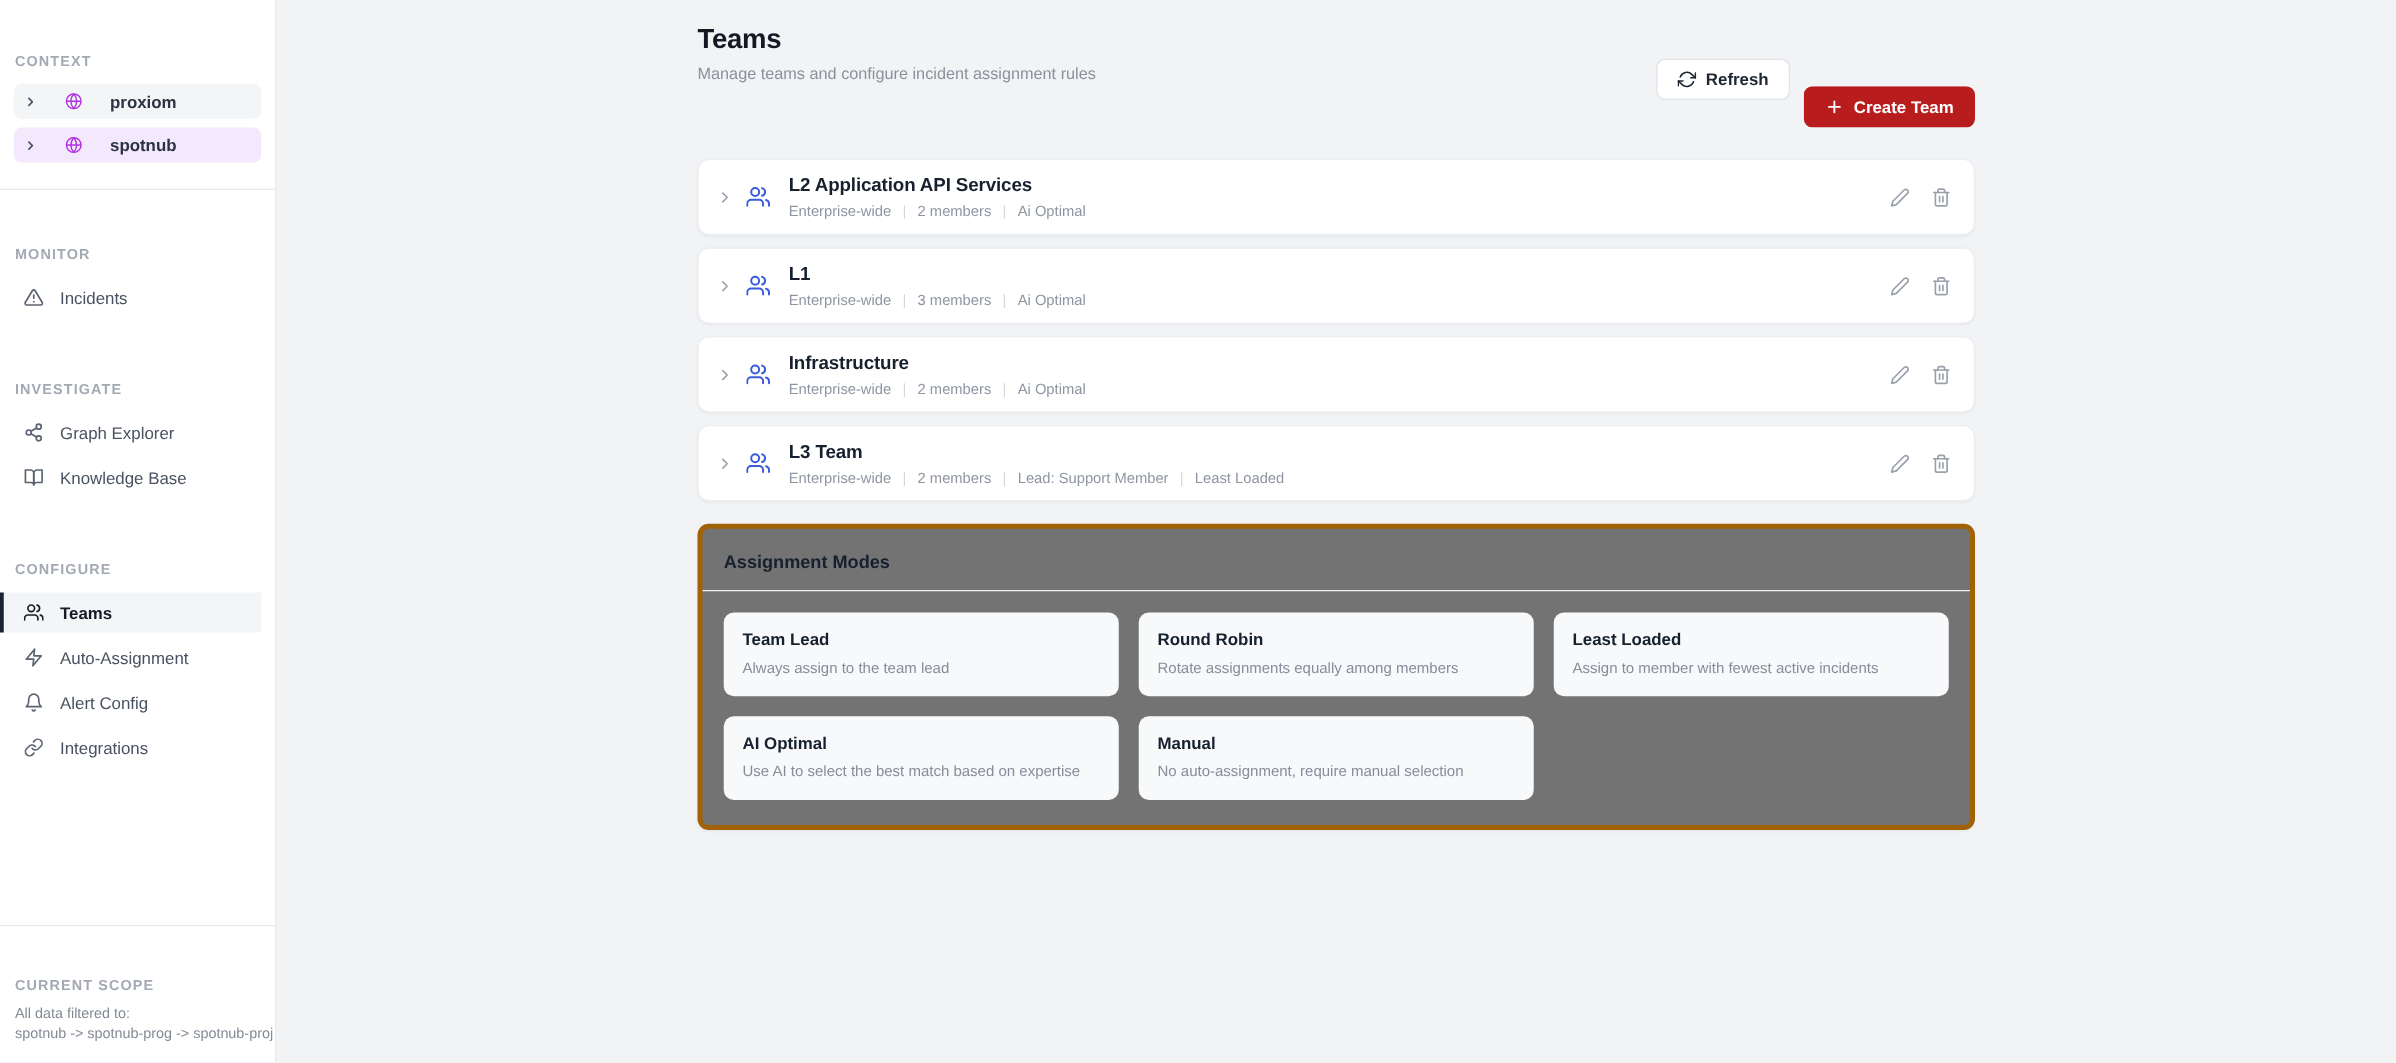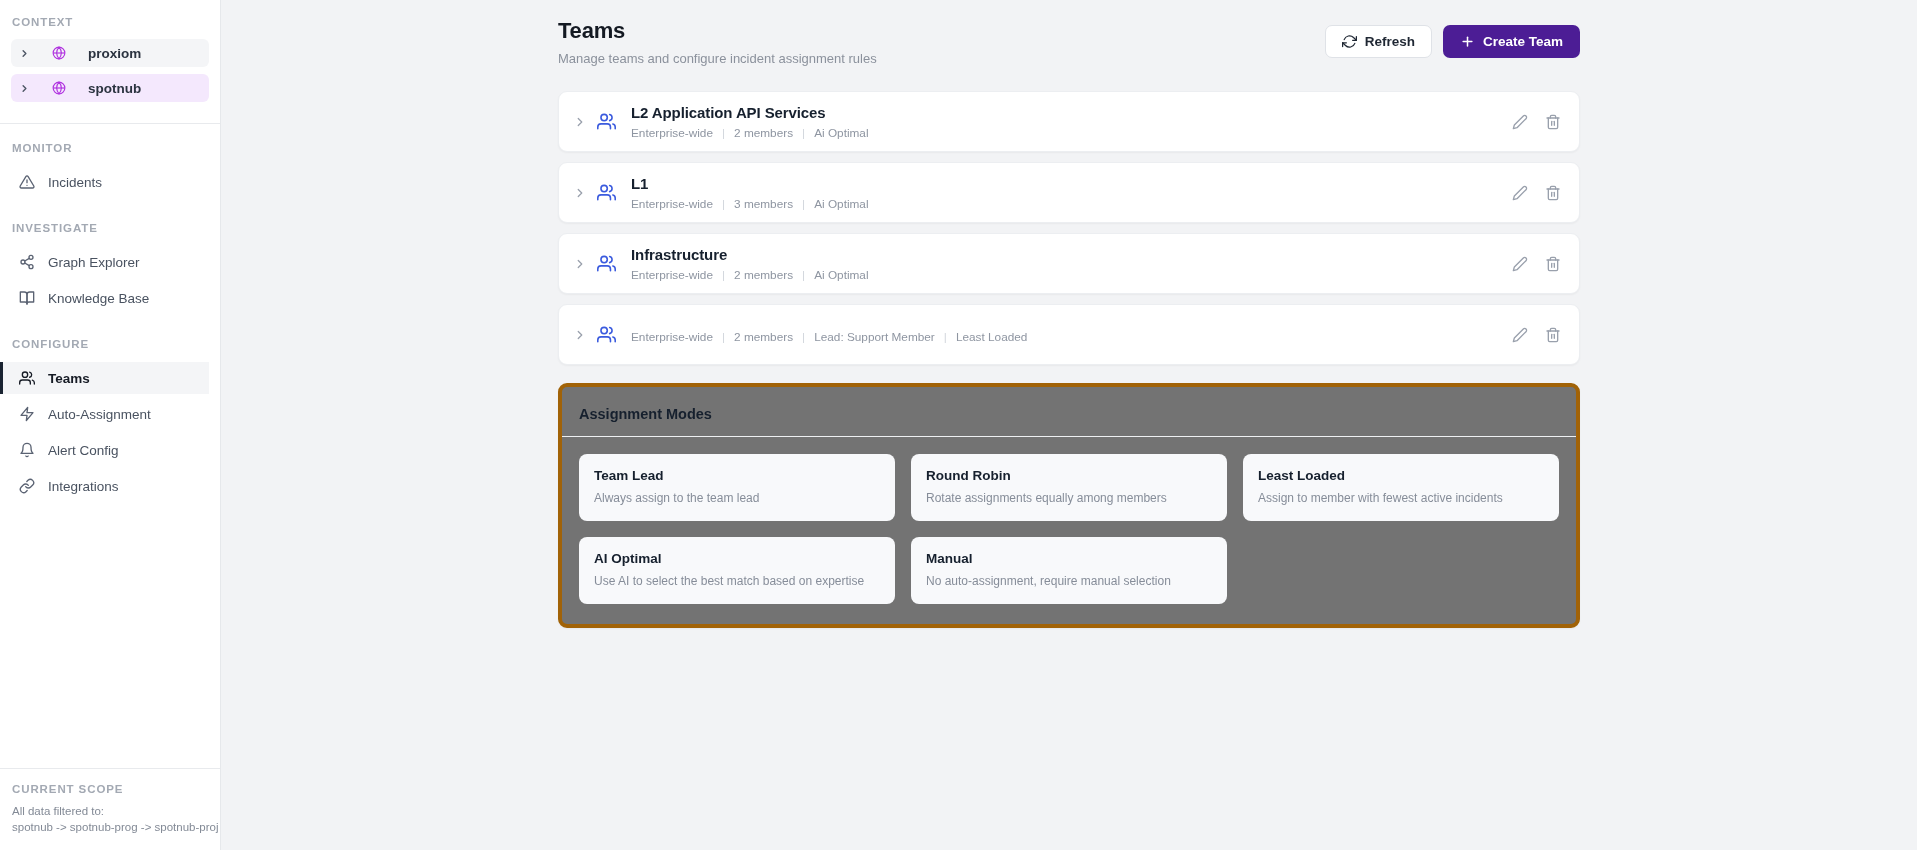--- a/index.html
+++ b/index.html
@@ -16,21 +16,21 @@
   .sidebar {
     width: 221px; height: 850px;
     background: #ffffff;
     border-right: 1px solid #e6e8eb;
     display: flex; flex-direction: column;
     position: relative; flex: 0 0 221px;
   }
   .section-label {
     font-size: 11.5px; letter-spacing: 0.9px;
     color: #a3a9b3; font-weight: 600;
-    padding: 0 0 0 12px; text-transform: uppercase;
+    padding: 0 0 0 12px; text-transform: uppercase; margin-top: 28px;
   }
   .ctx-block { padding: 16px 11px 14px 0; }
   .ctx-block .section-label { margin-bottom: 11px; }
   .ctx-item {
     display: flex; align-items: center; gap: 22px;
     height: 28px; margin: 0 0 7px 11px;
     padding: 0 8px; border-radius: 6px;
     cursor: pointer; background: #f4f5f7; font-weight: bold;
   }
   .ctx-item.selected { background: #f4e8fd; }
@@ -74,21 +74,21 @@
   .page-title { font-size: 22px; font-weight: 700; color: #141922; letter-spacing: -0.2px; }
   .page-sub { font-size: 13px; color: #8b919c; margin-top: 7px; }
   .head-actions { display: flex; gap: 11px; align-items: center; margin-top: 7px; }
   .btn {
     display: inline-flex; align-items: center; gap: 8px;
     height: 33px; padding: 0 16px; border-radius: 7px;
     font-size: 13.5px; font-weight: 600; cursor: pointer;
     border: 1px solid transparent;
   }
   .btn-secondary { background: #ffffff; color: #1f2733; border-color: #dfe2e7; }
-  .btn-primary { background: #4c1d95; color: #ffffff; }
+  .btn-primary { background: #b91c1c; color: #ffffff; margin-top: 44px; }
   .btn .bico { width: 15px; height: 15px; display: flex; flex: 0 0 15px; }
 
   
   .team-list { margin-top: 25px; display: flex; flex-direction: column; gap: 10px; }
   .team-card {
     background: #ffffff; border-radius: 9px;
     border: 1px solid #eceef1;
     box-shadow: 0 1px 2px rgba(20,25,34,0.045);
     height: 61px; display: flex; align-items: center;
     padding: 0 18px 0 14px; cursor: pointer;
@@ -422,20 +422,21 @@
           </span>
           <span class="tc-users">
             <svg viewBox="0 0 24 24" fill="none" stroke="currentColor" stroke-width="2" stroke-linecap="round" stroke-linejoin="round">
               <path d="M17 21v-2a4 4 0 0 0-4-4H5a4 4 0 0 0-4 4v2"></path>
                 <circle cx="9" cy="7" r="4"></circle>
               <path d="M23 21v-2a4 4 0 0 0-3-3.87"></path>
                 <path d="M16 3.13a4 4 0 0 1 0 7.75"></path>
             </svg>
           </span>
           <div class="tc-body">
+            <div class="tc-name">L3 Team</div>
             <div class="tc-meta">
               <span>Enterprise-wide</span>
               <span class="sep">|</span>
               <span>2 members</span>
               <span class="sep">|</span>
               <span>Lead: Support Member</span>
               <span class="sep">|</span>
               <span>Least Loaded</span>
             </div>
           </div>

